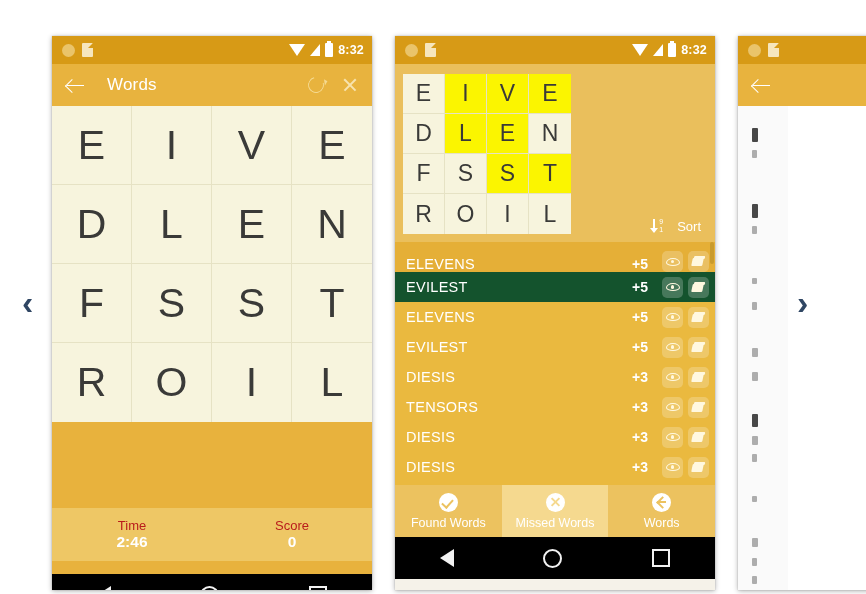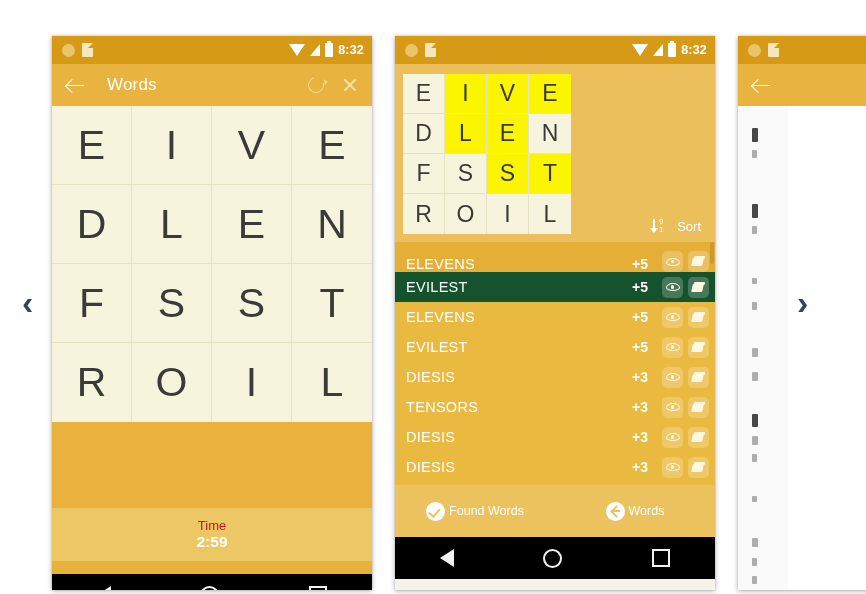--- a/index.html
+++ b/index.html
@@ -156,21 +156,21 @@
     transform:skewX(-12deg);border-radius:1px;
   }
   .ic-book:after{
     content:"";position:absolute;left:2px;top:0px;width:11px;height:3px;background:#fff8e0;
     transform:skewX(-12deg);border-radius:1px;
   }
   .scrollthumb{position:absolute;right:1px;top:0;width:4px;height:22px;background:#c99b2d;border-radius:2px;}
 
   .tabbar{height:52px;display:flex;background:#ecc25f;}
   .tab{
-    flex:1;display:flex;flex-direction:row;align-items:center;justify-content:center;
+    flex:1;display:flex;flex-direction:column;align-items:center;justify-content:center;
     gap:4px;color:#fff;font-size:12.5px;
   }
   .tab.sel{background:#f5d98f;}
   .tabico{width:19px;height:19px;border-radius:50%;background:#fff;position:relative;}
   .tabico.chk:after{
     content:"";position:absolute;left:5px;top:4px;width:5px;height:9px;
     border-right:2px solid #ecc25f;border-bottom:2px solid #ecc25f;transform:rotate(42deg);
   }
   .tab.sel .tabico.xm:before,.tab.sel .tabico.xm:after{
     content:"";position:absolute;left:4px;top:8.5px;width:11px;height:2px;background:#f5d98f;
@@ -253,21 +253,25 @@
         <div class="bigcell">I</div>
         <div class="bigcell">L</div>
       </div>
     </div>
 
     <div class="fillband"></div>
 
     <div class="statrow">
       <div class="statcell">
         <div class="stat-l">Time</div>
-        <div class="stat-v">2:59</div>
+        <div class="stat-v">2:46</div>
+      </div>
+      <div class="statcell">
+        <div class="stat-l">Score</div>
+        <div class="stat-v">0</div>
       </div>
     </div>
     <div class="tailband"></div>
 
     <div class="navbar">
       <div class="nv-back"></div>
       <div class="nv-home"></div>
       <div class="nv-rec"></div>
     </div>
   </div>
@@ -412,20 +416,24 @@
         
       </div>
       <div class="scrollthumb"></div>
     </div>
 
     <div class="tabbar">
       <div class="tab">
         <div class="tabico chk"></div>
         <span>Found Words</span>
       </div>
+      <div class="tab sel">
+        <div class="tabico xm"></div>
+        <span>Missed Words</span>
+      </div>
       <div class="tab">
         <div class="tabico bk"></div>
         <span>Words</span>
       </div>
     </div>
 
     <div class="navbar">
       <div class="nv-back"></div>
       <div class="nv-home"></div>
       <div class="nv-rec"></div>

